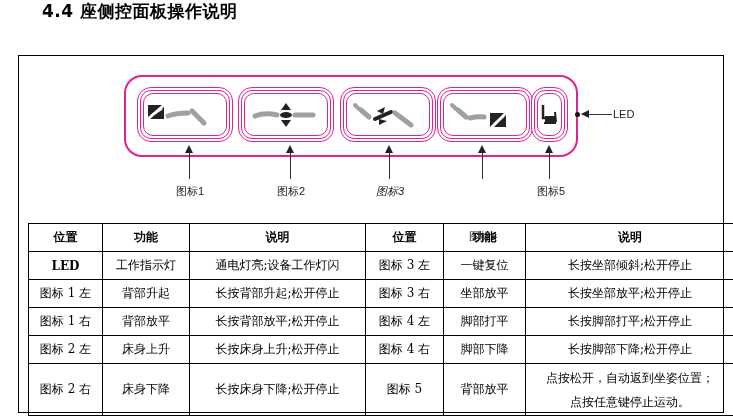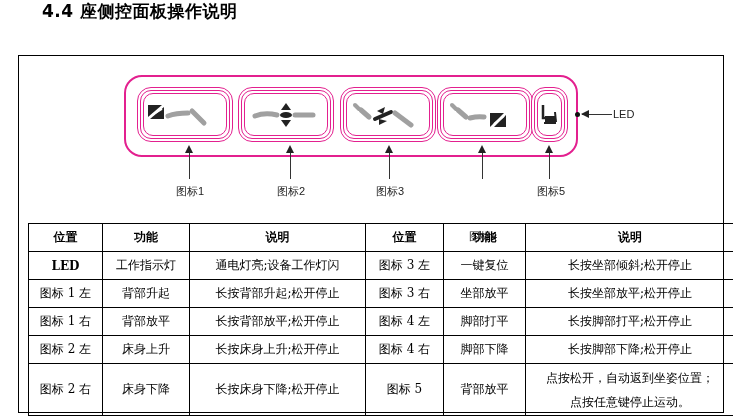--- a/index.html
+++ b/index.html
@@ -97,21 +97,21 @@
 <div class="led-label">LED</div>
 
 <div class="arrow" style="left:189px;"></div>
 <div class="arrow" style="left:290px;"></div>
 <div class="arrow" style="left:389px;"></div>
 <div class="arrow" style="left:482px;"></div>
 <div class="arrow" style="left:549px;"></div>
 
 <div class="label" style="left:176px;">图标1</div>
 <div class="label" style="left:277px;">图标2</div>
-<div class="label" style="left:376px;">图标3</div>
+<div class="label" style="left:376px;font-style:italic;">图标3</div>
 <div class="label" style="left:469px;margin-top:45px;">图标4</div>
 <div class="label" style="left:537px;">图标5</div>
 
 <table>
   <colgroup>
       <col style="width:74px">
       <col style="width:87px">
       <col style="width:176px">
       <col style="width:78px">
       <col style="width:82px">

